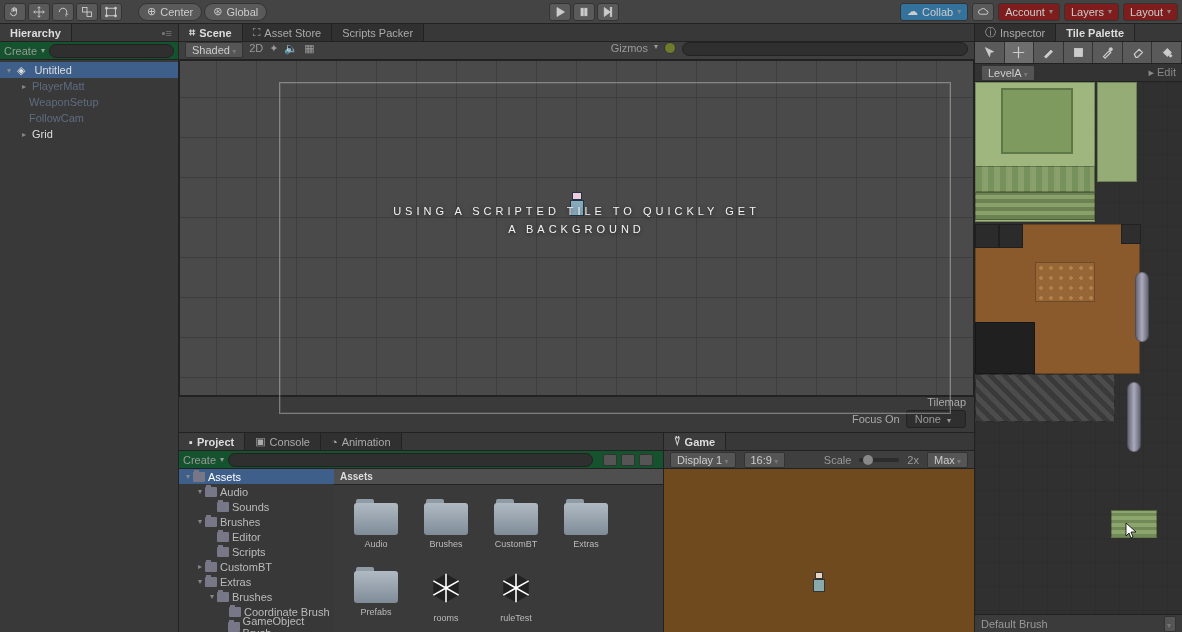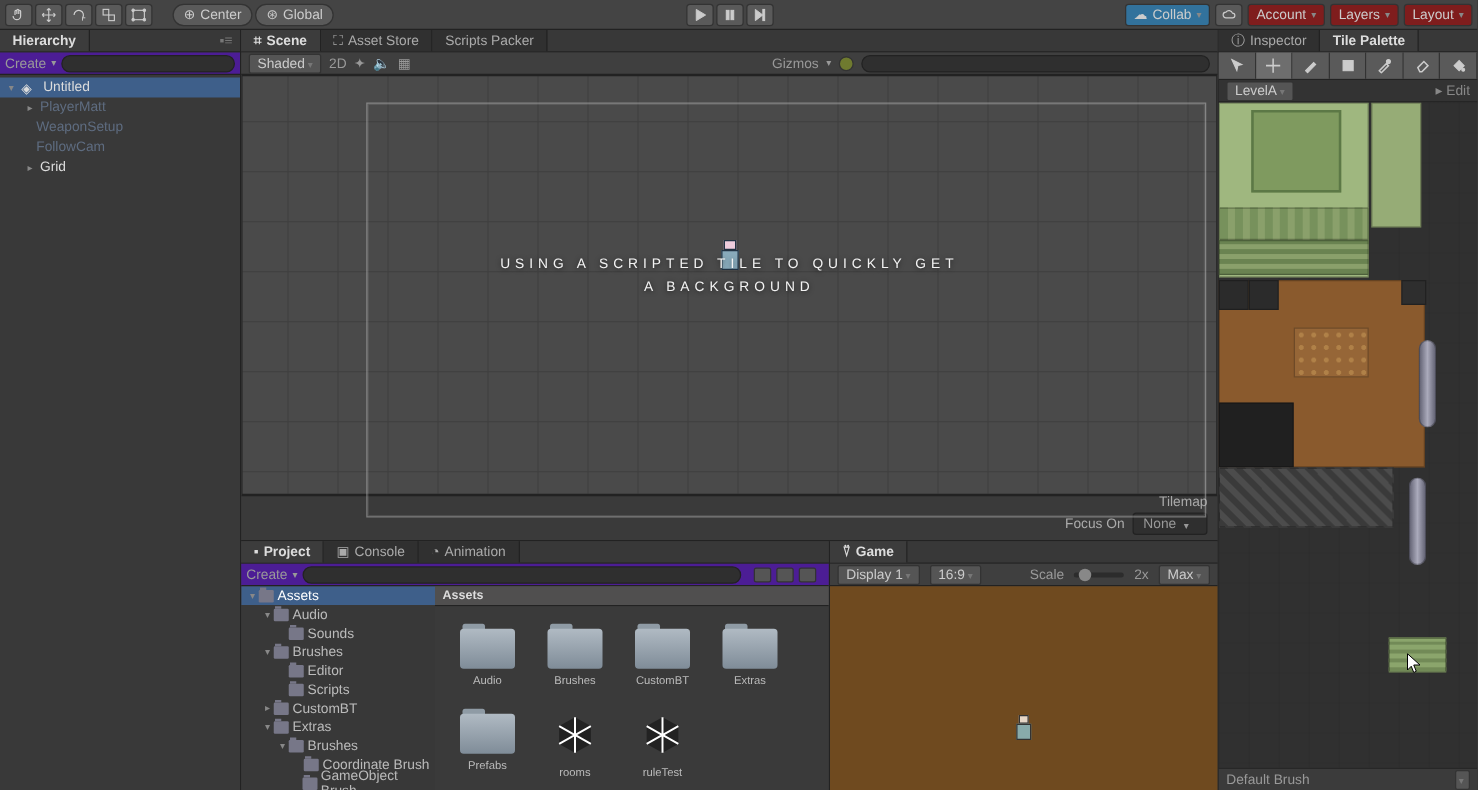--- a/index.html
+++ b/index.html
@@ -16,34 +16,34 @@
 .spacer{flex:1}
 
 .pane-tabs{display:flex;align-items:center;height:18px;background:#383838;border-bottom:1px solid #222}
 .pane-tab{padding:2px 10px;color:#aaa;background:#303030;border-right:1px solid #222;height:100%;display:flex;align-items:center;gap:4px}
 .pane-tab.active{background:#3c3c3c;color:#ddd;font-weight:bold}
 .pane-body{flex:1;background:#393939;overflow:hidden;position:relative}
 
 .main{flex:1;display:flex;min-height:0}
 .col{display:flex;flex-direction:column;border-right:1px solid #222}
 .col:last-child{border-right:none}
-.left{width:193px}
+.left{width:179px}
 .center{flex:1;display:flex;flex-direction:column;min-width:0}
 .right{width:207px}
 
-.hier-tool{height:18px;background:#4c1d95;border-bottom:1px solid #222;display:flex;align-items:center;padding:0 4px;gap:4px;font-size:10px;color:#999}
+.hier-tool{height:18px;background:#14532d;border-bottom:1px solid #222;display:flex;align-items:center;padding:0 4px;gap:4px;font-size:10px;color:#999}
 .hier-search{flex:1;height:14px;background:#2f2f2f;border:1px solid #222;border-radius:8px}
 .tree{padding:2px 0}
 .tree-row{display:flex;align-items:center;height:16px;padding-left:4px;gap:3px;color:#ddd}
 .tree-row.sel{background:#3e5f8a}
 .tree-row.muted{color:#5e6c80}
 .tree-arrow{width:10px;text-align:center;color:#888;font-size:8px}
 .tree-indent{display:inline-block}
 
-.scene-tool{height:18px;background:#3f3f3f;border-bottom:1px solid #222;display:flex;align-items:center;gap:6px;padding:0 6px;font-size:10px;color:#999}
+.scene-tool{height:18px;background:#3f3f3f;border-bottom:1px solid #222;display:flex;align-items:flex-start;gap:6px;padding:0 6px;font-size:10px;color:#999}
 .scene-tool .spacer{flex:1}
 .toggle-ball{width:12px;height:12px;border-radius:50%;background:#6f7a2f;border:1px solid #333}
 .scene-viewport{flex:1;position:relative;background:#4a4a4a;
   background-image:linear-gradient(#3e3e3e 1px,transparent 1px),linear-gradient(90deg,#3e3e3e 1px,transparent 1px);
   background-size:40px 40px;background-position:-4px -4px;border:1px solid #222}
 .scene-frame{position:absolute;left:100px;top:22px;width:670px;height:330px;border:1px solid #9e9e9e33;outline:1px solid #c0c0c080}
 .scene-char{position:absolute;left:50%;top:43%;width:18px;height:26px;transform:translate(-50%,-50%)}
 .scene-char .body{width:14px;height:16px;background:#8ab;border:1px solid #234;margin:0 auto}
 .scene-char .head{width:10px;height:8px;background:#ecd;border:1px solid #234;margin:0 auto}
 .overlay-text{position:absolute;left:50%;top:48%;transform:translate(-50%,-50%);text-align:center;color:#f3f3f3;font-size:30px;letter-spacing:4px;line-height:1.6;font-weight:300;text-shadow:0 1px 4px #0009;pointer-events:none;white-space:nowrap}

